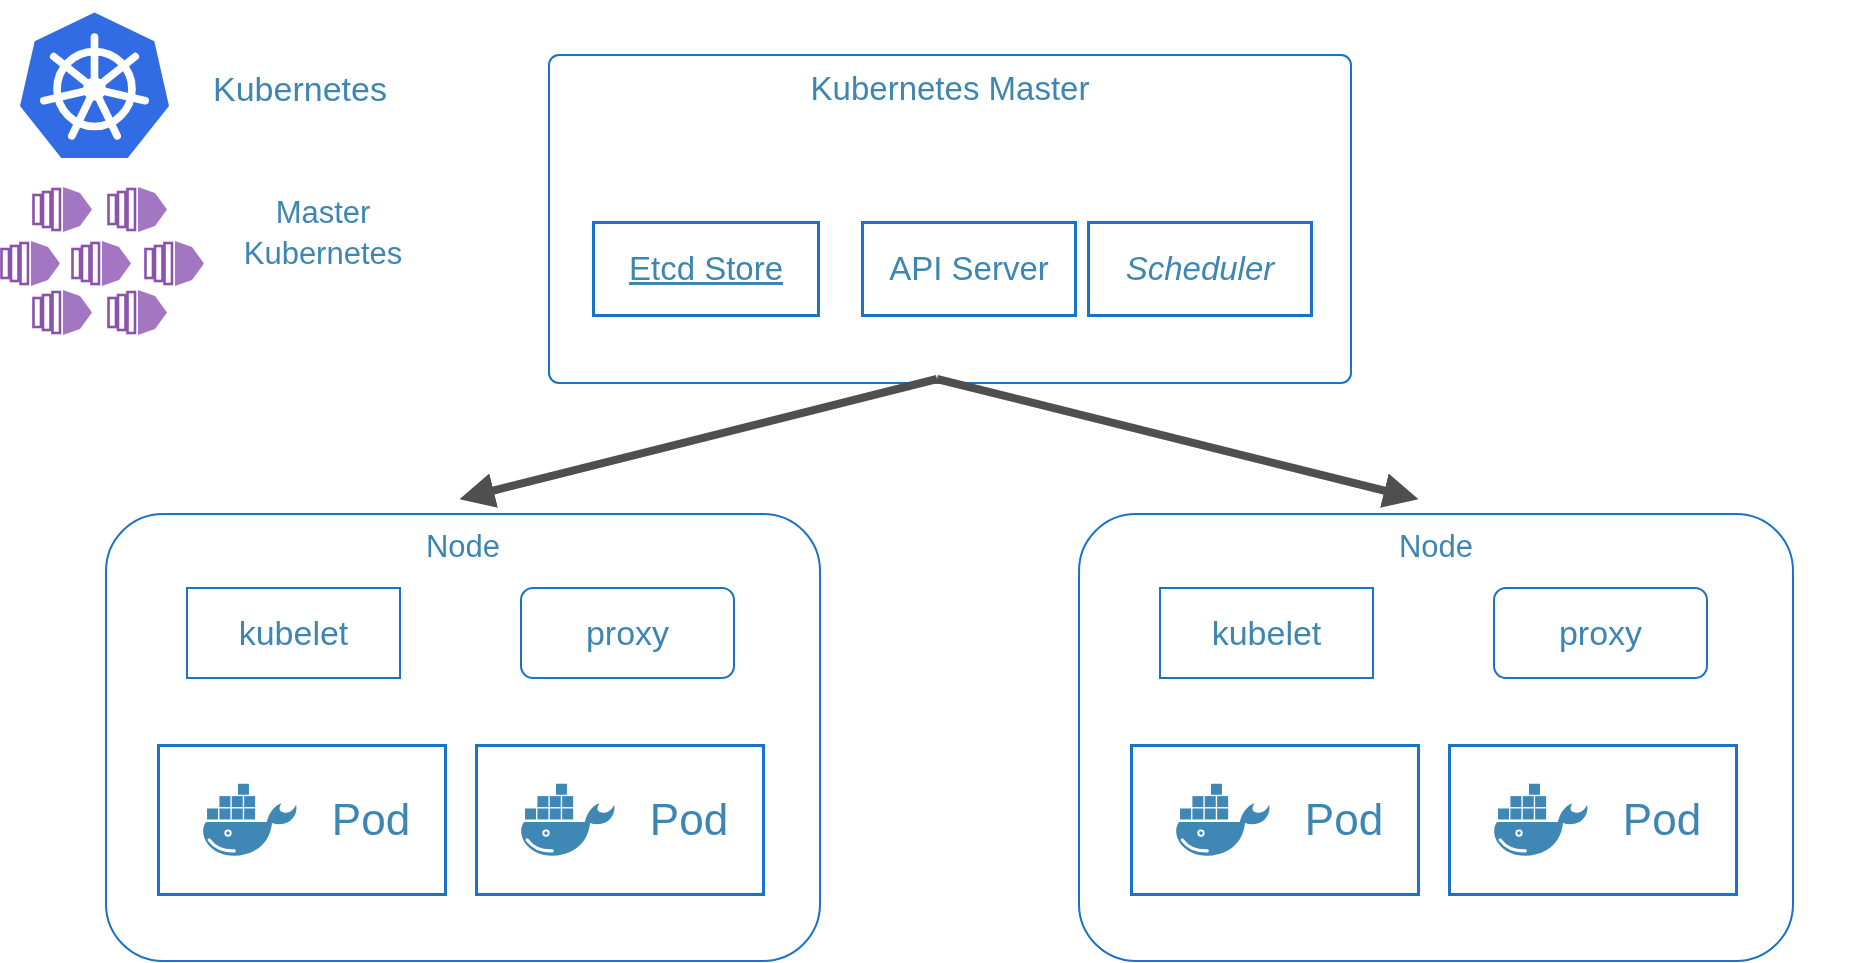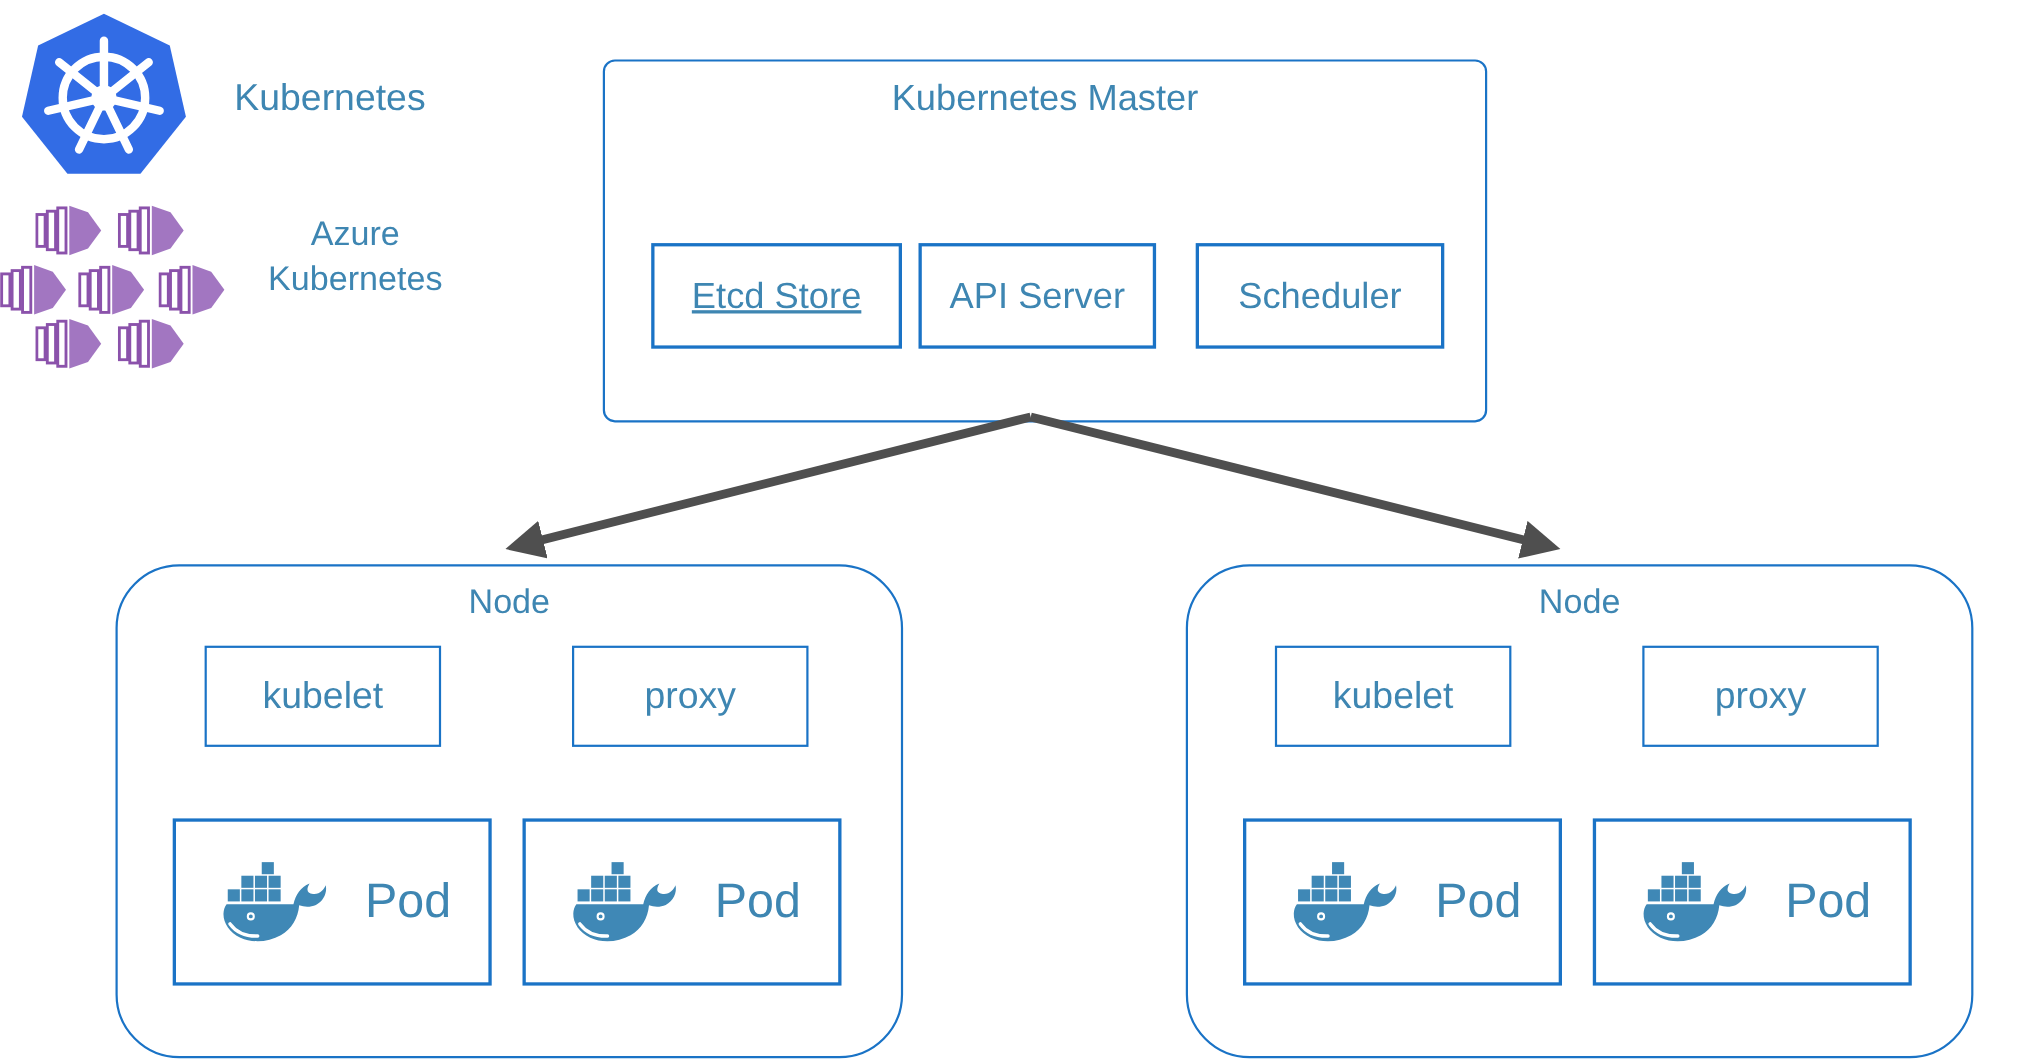--- a/index.html
+++ b/index.html
@@ -29,25 +29,25 @@
   .master-box .box-title{font-size:33px;}
   .node-box .box-title{font-size:31px;}
   
   .inner-box{
     position:absolute;border:3px solid var(--box-border);background:#fff;
     display:flex;align-items:center;justify-content:center;
     color:var(--text-blue);
   }
   .component-box{top:165px;height:90px;font-size:33px;}
   .component-box.c0{left:42px;width:222px;text-decoration:underline;}
-  .component-box.c1{left:285px;width:210px;}
-  .component-box.c2{left:537px;width:220px;}
+  .component-box.c1{left:311px;width:210px;}
+  .component-box.c2{left:537px;width:220px;font-style:italic;}
   .agent-box{top:72px;width:211px;height:88px;font-size:34px;border-width:2px;}
   .agent-box.a0{left:79px;}
-  .agent-box.a1{left:413px;}
+  .agent-box.a1{left:413px;border-radius:13px;}
   .pod-box{top:229px;width:284px;height:146px;font-size:44px;gap:26px;}
   .pod-box.p0{left:50px;}
   .pod-box.p1{left:368px;}
   .pod-box .whale{width:112px;height:88px;flex:0 0 auto;}
   .whale-fill{fill:var(--docker-blue);}
   
   .k8s-logo{position:absolute;left:18px;top:6px;width:153px;height:160px;}
   .k8s-hept{fill:var(--k8s-blue);}
   .k8s-wheel{stroke:#fff;stroke-width:5;stroke-linecap:round;fill:none;}
   .k8s-hub{fill:#fff;}
@@ -127,21 +127,21 @@
   <svg class="aks-logo" viewBox="0 0 206 158">
     <use href="#sym-aks-container" x="32" y="3" width="62" height="49"></use>
     <use href="#sym-aks-container" x="107" y="3" width="62" height="49"></use>
     <use href="#sym-aks-container" x="0" y="57" width="62" height="49"></use>
     <use href="#sym-aks-container" x="71" y="57" width="62" height="49"></use>
     <use href="#sym-aks-container" x="144" y="57" width="62" height="49"></use>
     <use href="#sym-aks-container" x="32" y="106" width="62" height="49"></use>
     <use href="#sym-aks-container" x="107" y="106" width="62" height="49"></use>
   </svg>
   <div class="aks-label">
-    <div>Azure</div>
+    <div>Master</div>
     <div>Kubernetes</div>
   </div>
 
   <div class="outline-box master-box">
     <div class="box-title">Kubernetes Master</div>
     <div class="inner-box component-box c0">Etcd Store</div>
     <div class="inner-box component-box c1">API Server</div>
     <div class="inner-box component-box c2">Scheduler</div>
   </div>
 

